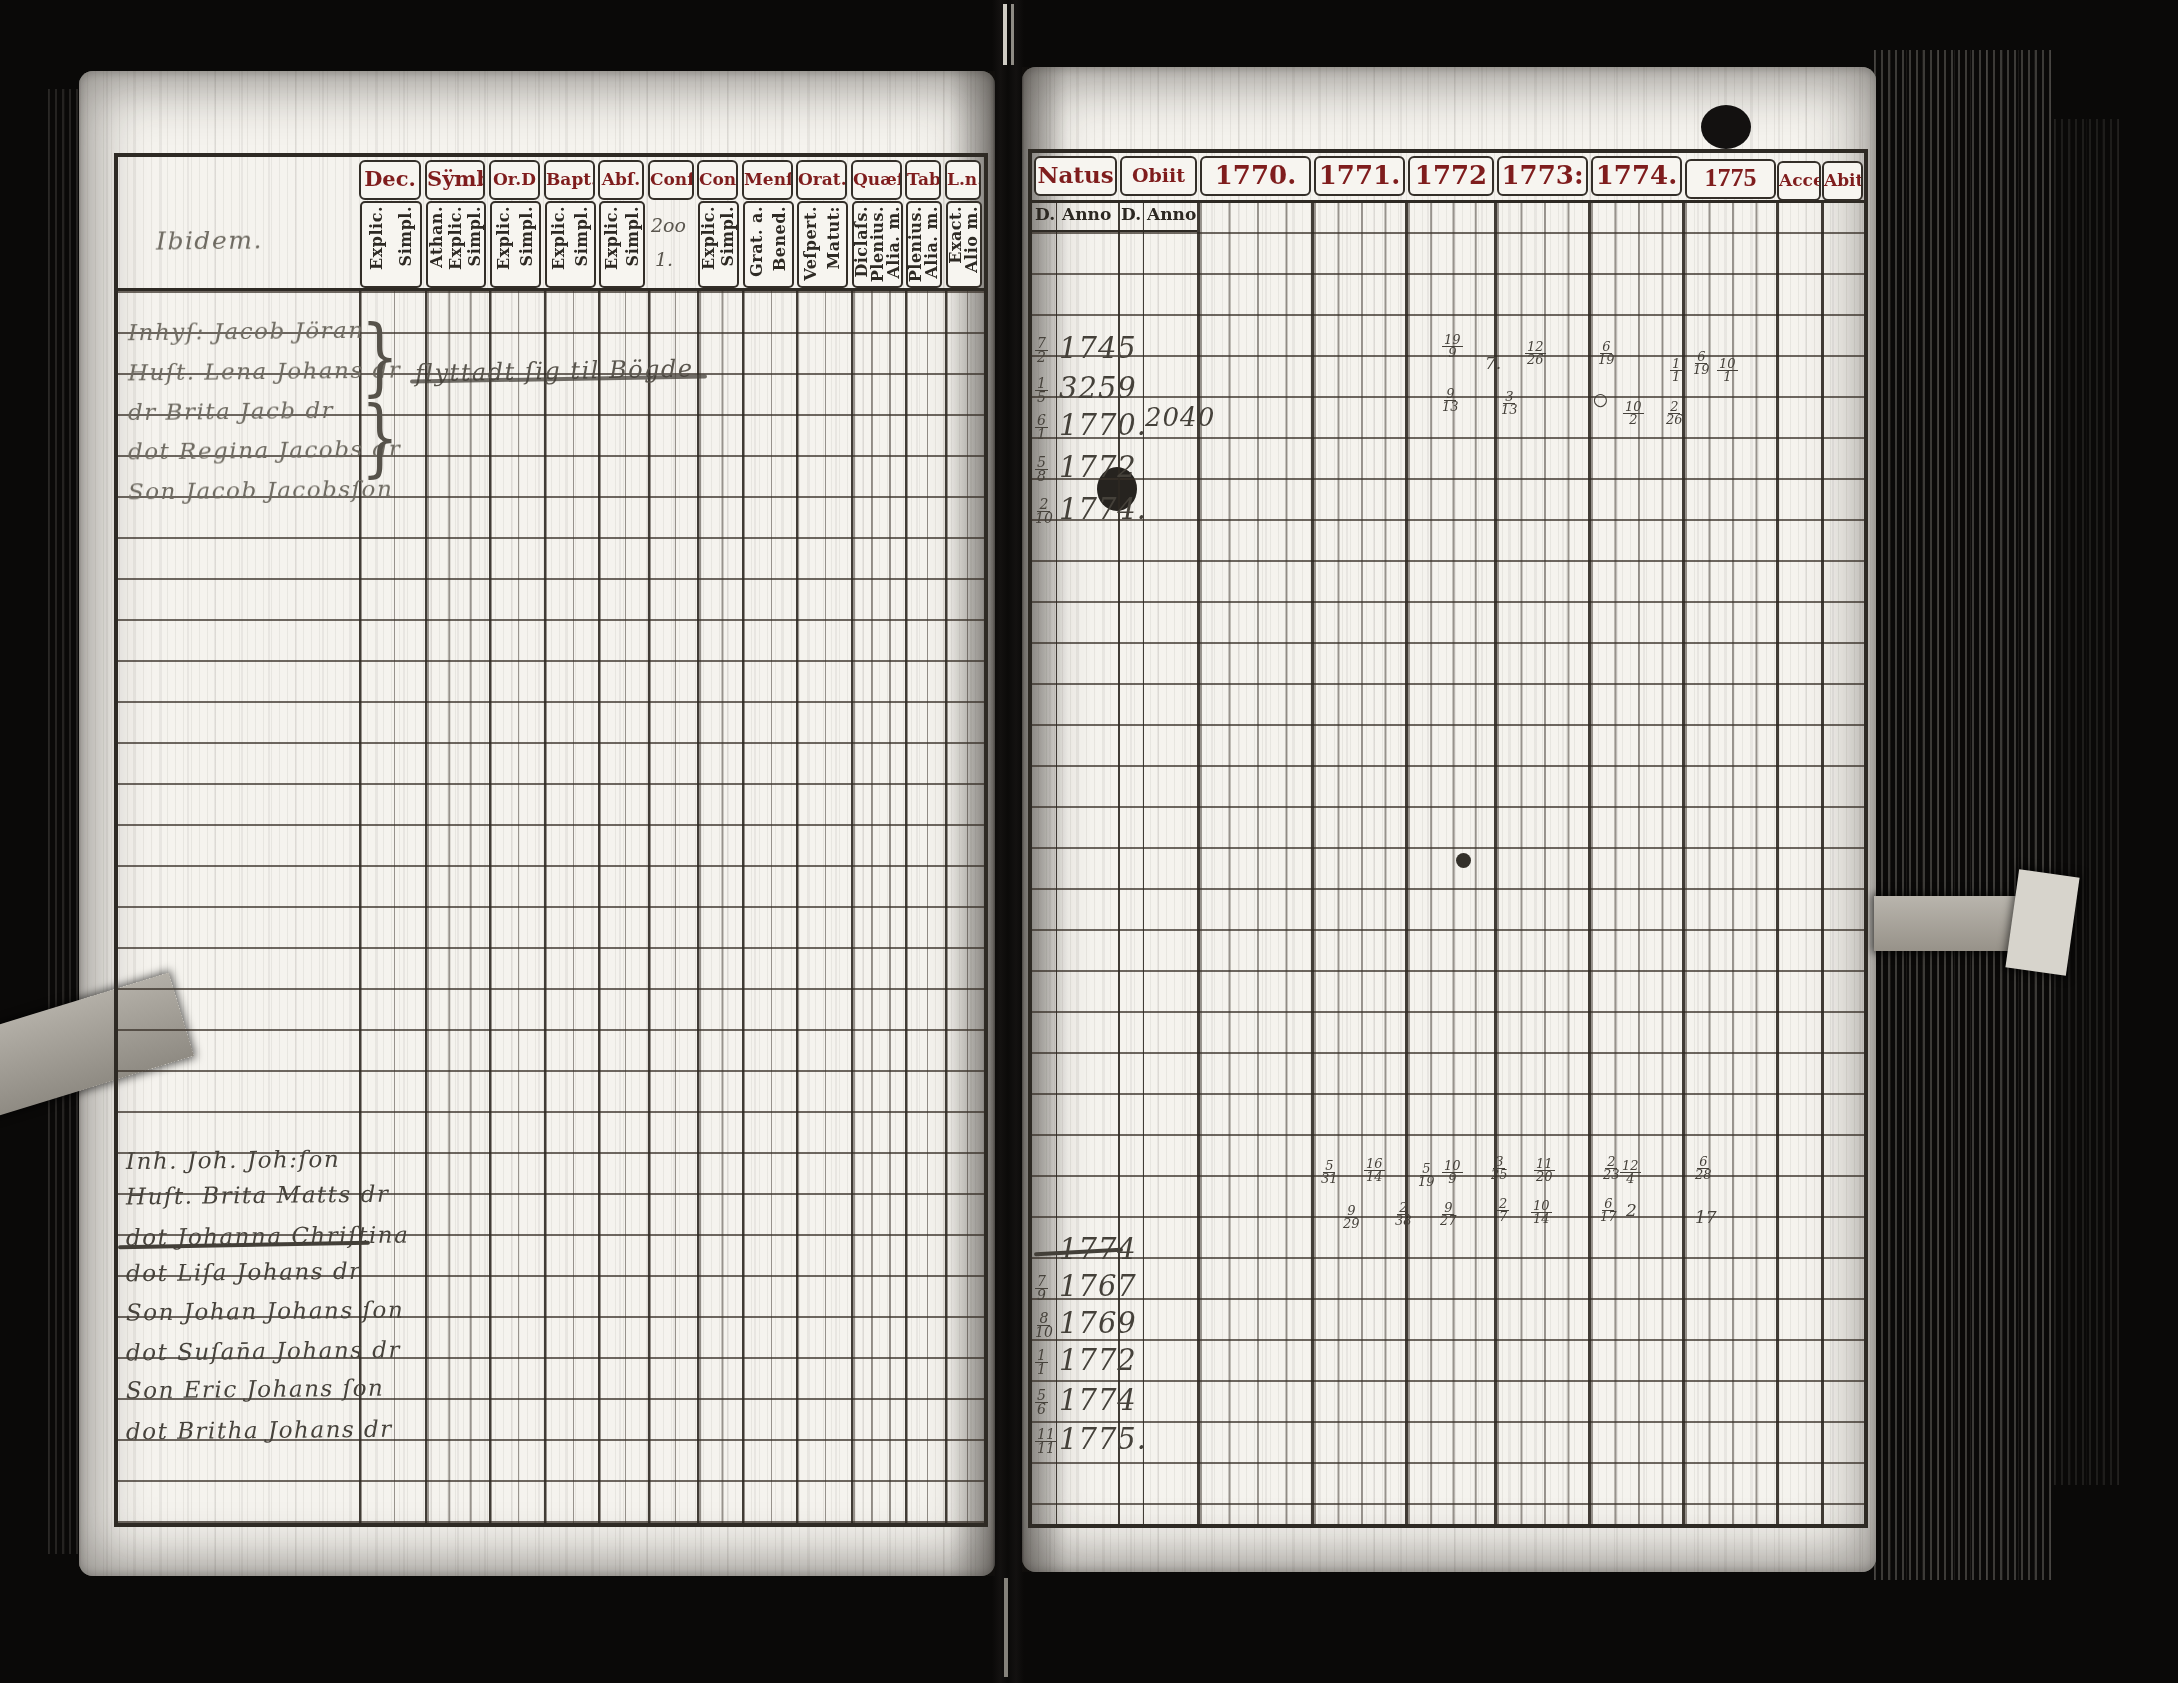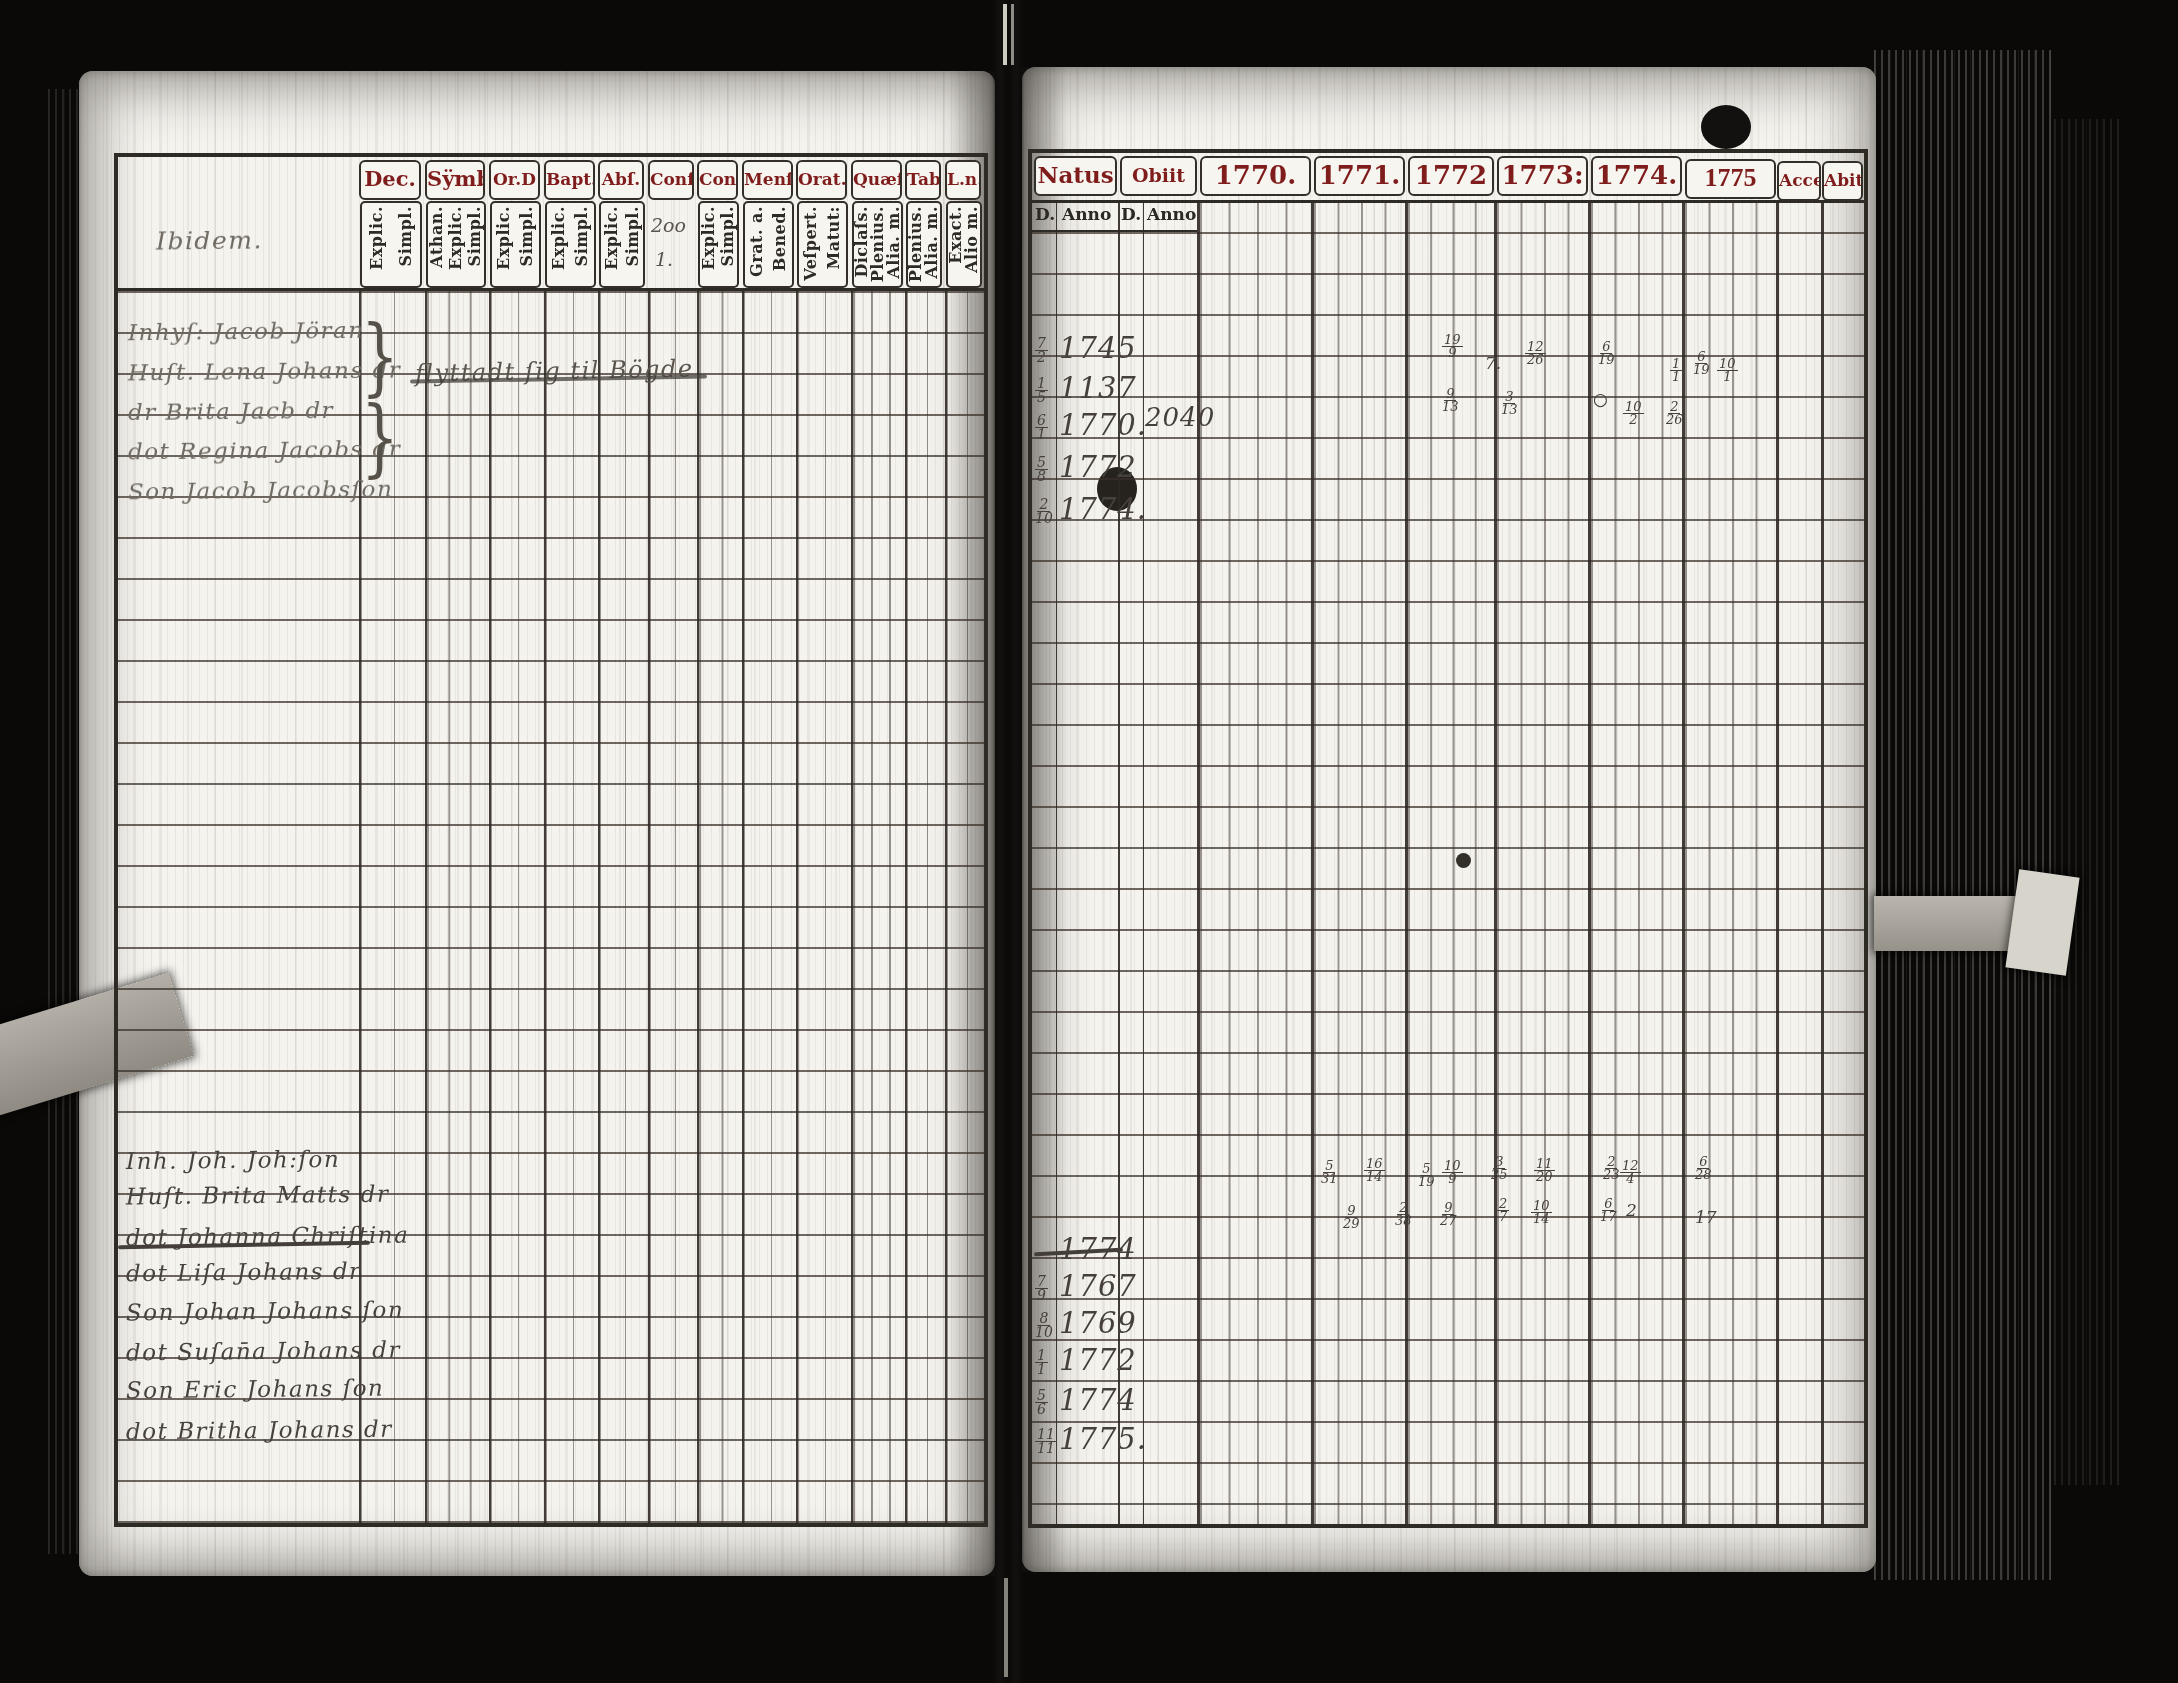--- a/index.html
+++ b/index.html
@@ -219,21 +219,21 @@
     <div id="rentries" style="position:absolute;inset:0;">
         <div class="mark" style="left: 3px; top: 180px;"><span class="frac" style="font-size: 14px;">
             <span class="nu">7</span>
             <span>2</span>
           </span></div>
         <div class="hw anno" style="left: 27px; top: 178px;">1745</div>
         <div class="mark" style="left: 3px; top: 220px;"><span class="frac" style="font-size: 14px;">
             <span class="nu">1</span>
             <span>5</span>
           </span></div>
-        <div class="hw anno" style="left: 27px; top: 218px;">1137</div>
+        <div class="hw anno" style="left: 27px; top: 218px;">3259</div>
         <div class="mark" style="left: 3px; top: 257px;"><span class="frac" style="font-size: 14px;">
             <span class="nu">6</span>
             <span>1</span>
           </span></div>
         <div class="hw anno" style="left: 27px; top: 255px;">1770.</div>
         <div class="mark" style="left: 3px; top: 299px;"><span class="frac" style="font-size: 14px;">
             <span class="nu">5</span>
             <span>8</span>
           </span></div>
         <div class="hw anno" style="left: 27px; top: 297px;">1772</div>

